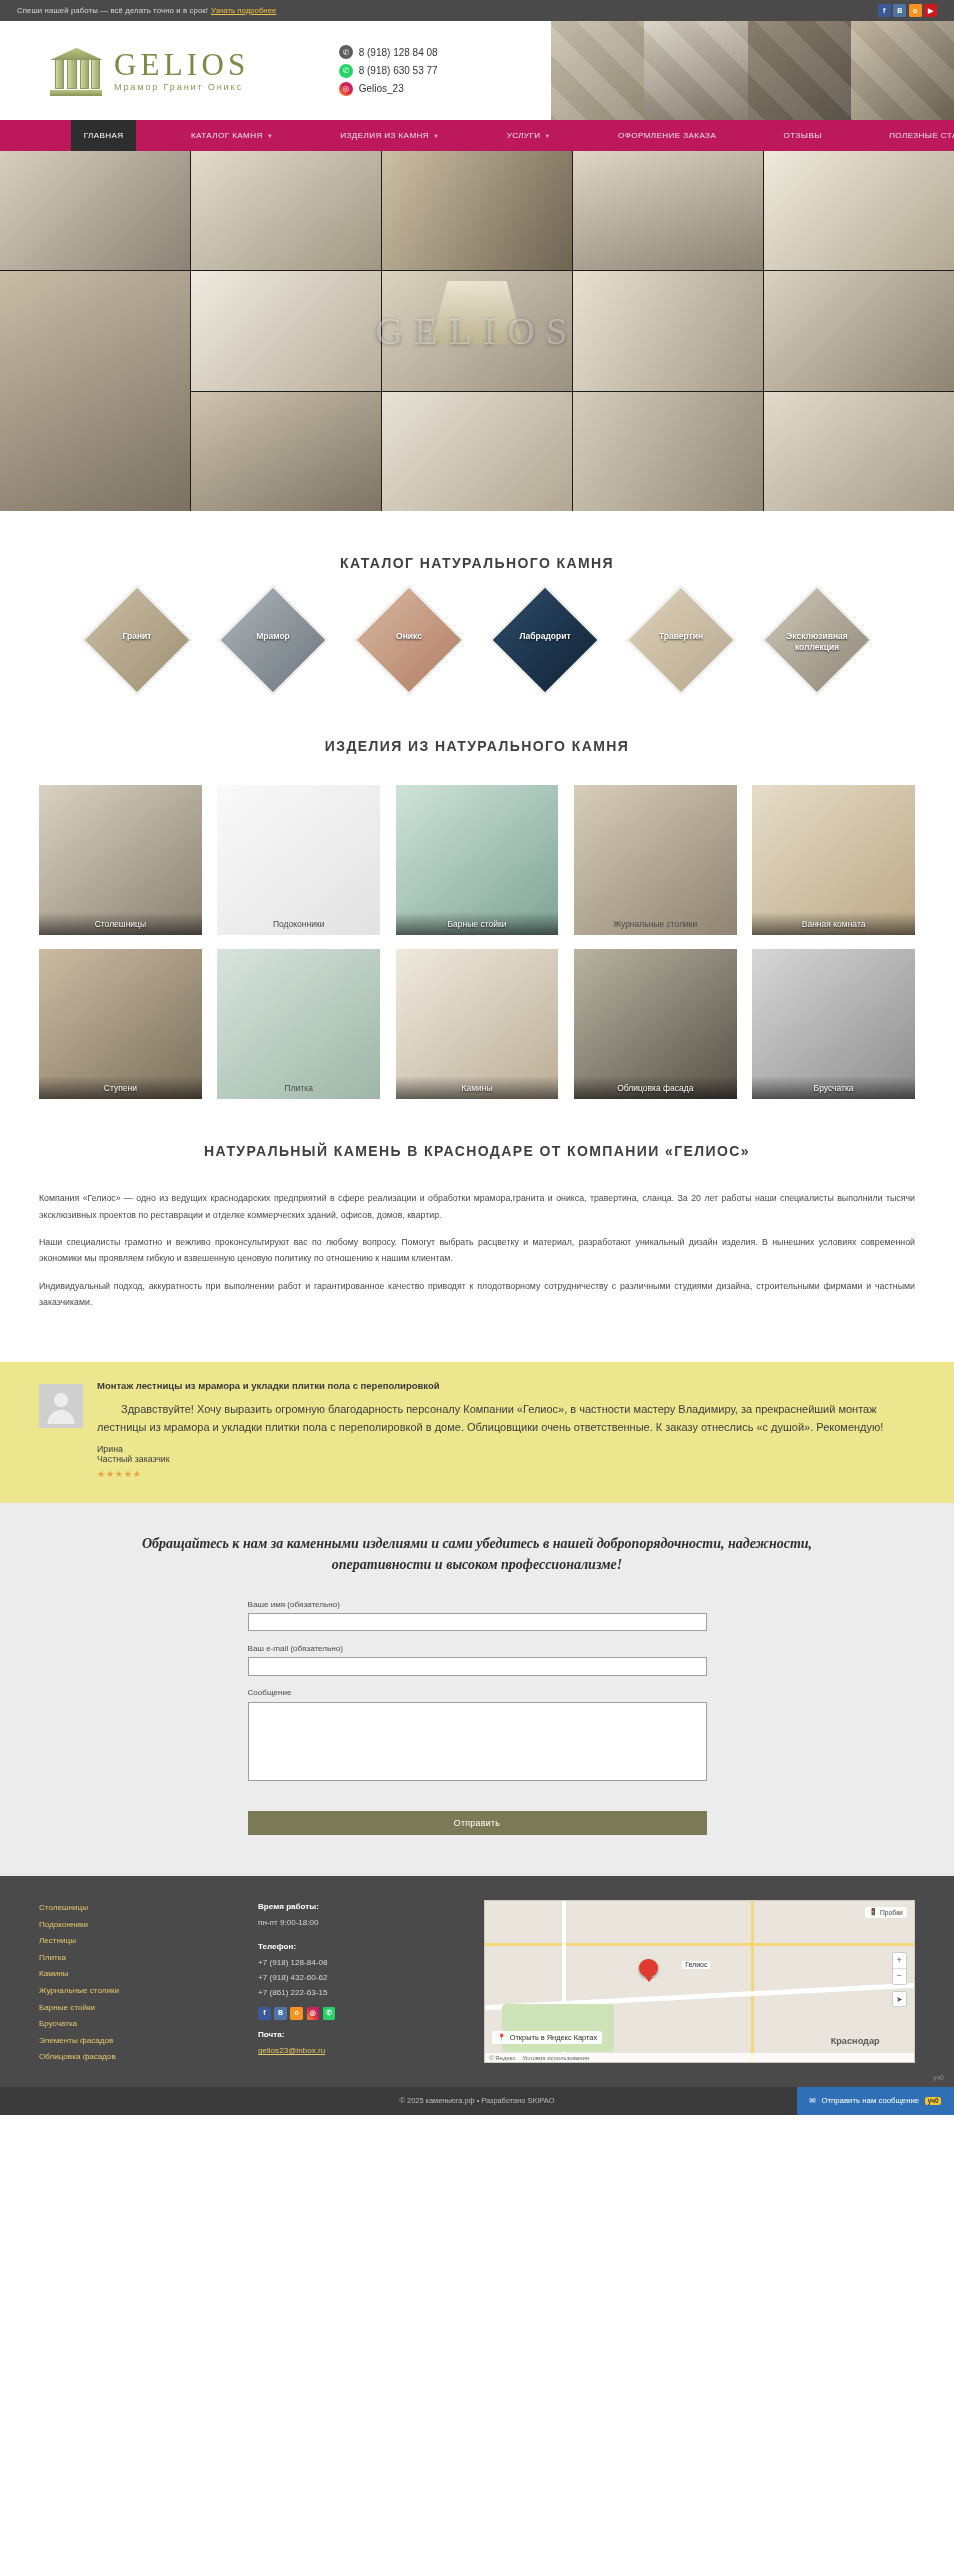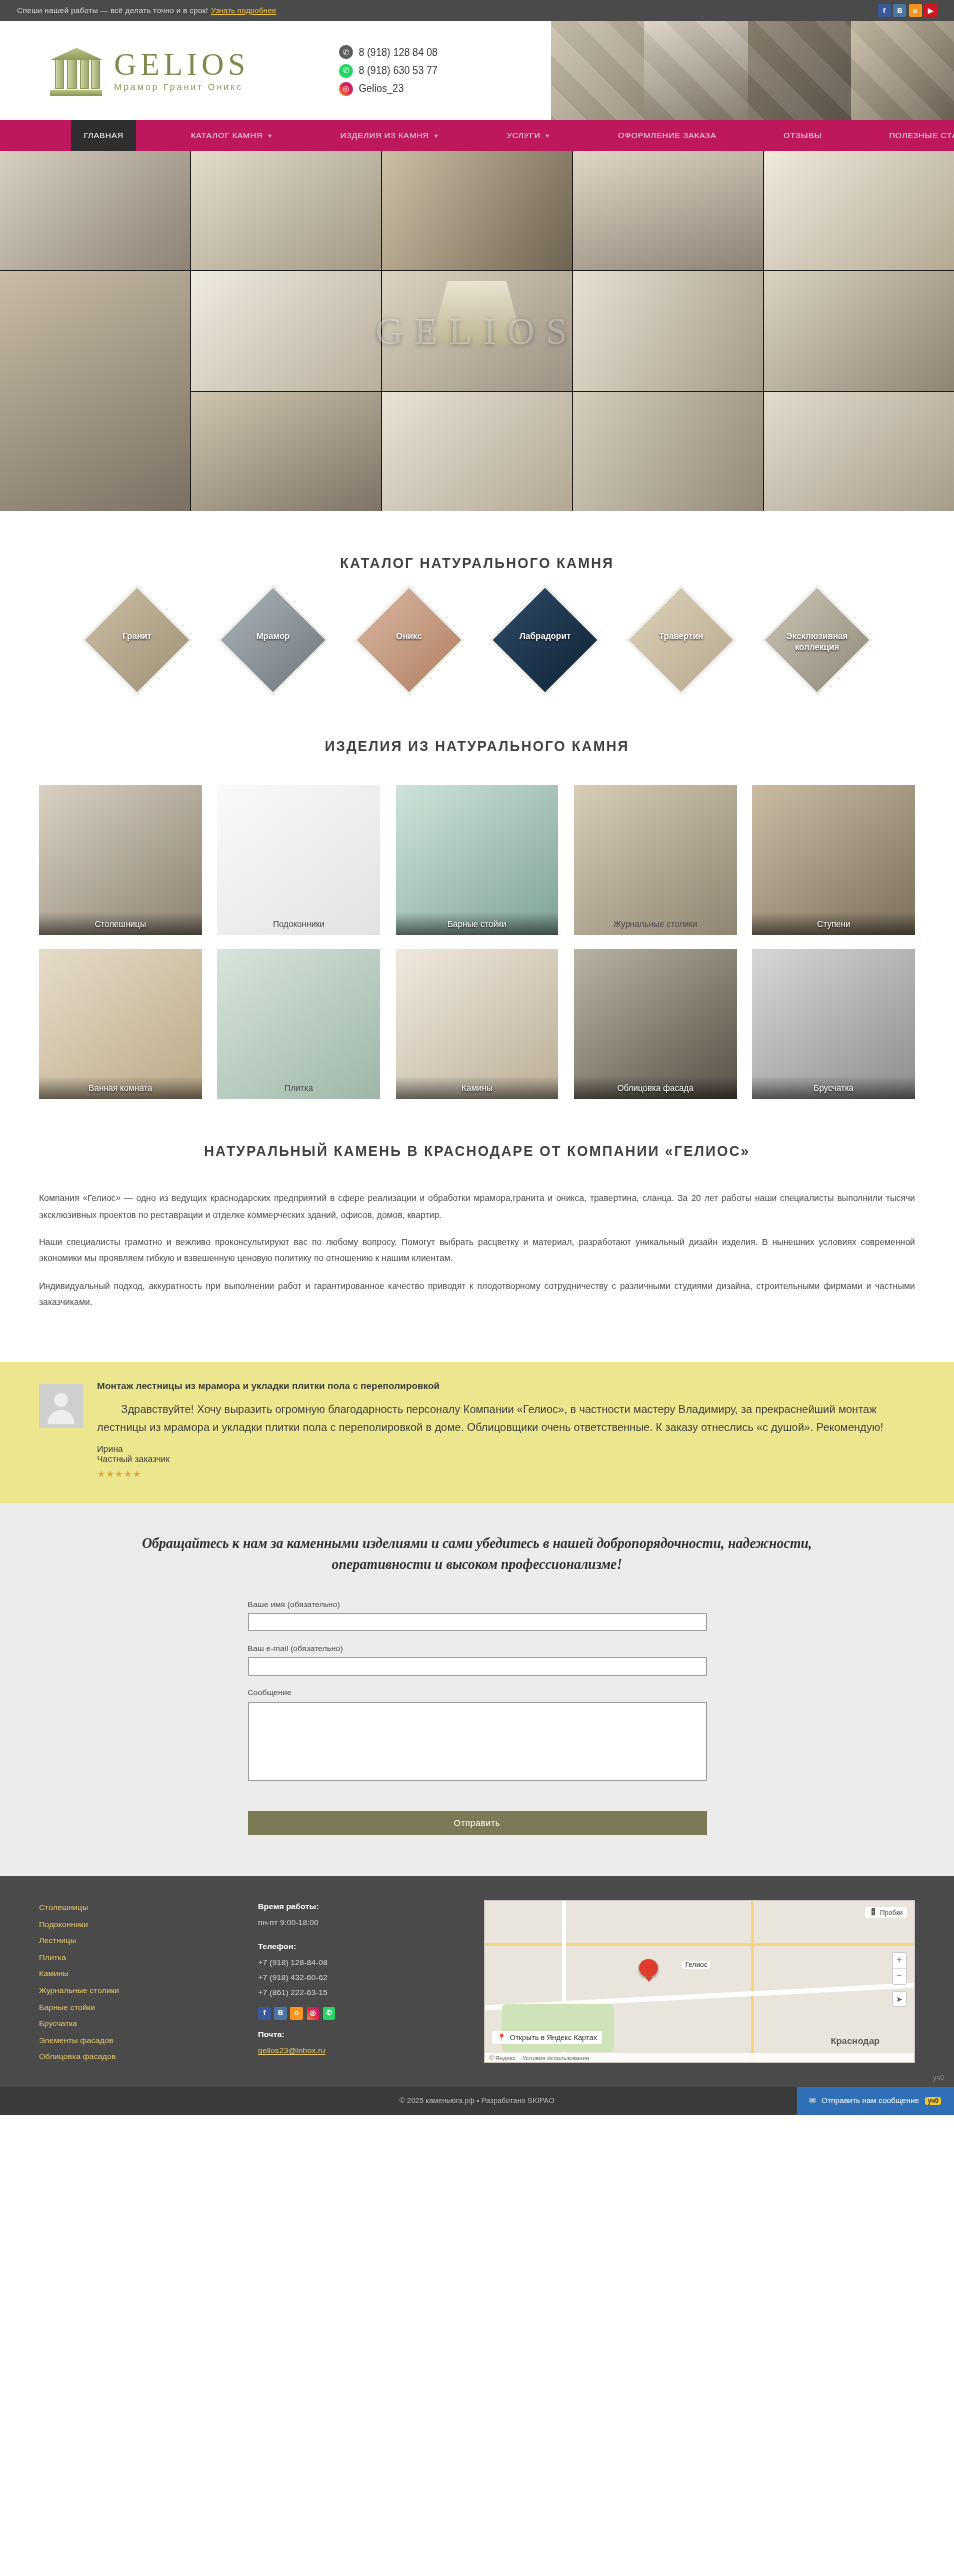--- a/index.html
+++ b/index.html
@@ -687,26 +687,26 @@
   </div>
   <div class="prod-card">
     <div class="ph p3"></div>
     <div class="cap">Барные стойки</div>
   </div>
   <div class="prod-card light">
     <div class="ph p4"></div>
     <div class="cap">Журнальные столики</div>
   </div>
   <div class="prod-card">
+    <div class="ph p5"></div>
+    <div class="cap">Ванная комната</div>
+  </div>
+  <div class="prod-card">
     <div class="ph p6"></div>
     <div class="cap">Ступени</div>
-  </div>
-  <div class="prod-card">
-    <div class="ph p5"></div>
-    <div class="cap">Ванная комната</div>
   </div>
   <div class="prod-card light">
     <div class="ph p7"></div>
     <div class="cap">Плитка</div>
   </div>
   <div class="prod-card">
     <div class="ph p8"></div>
     <div class="cap">Камины</div>
   </div>
   <div class="prod-card">

